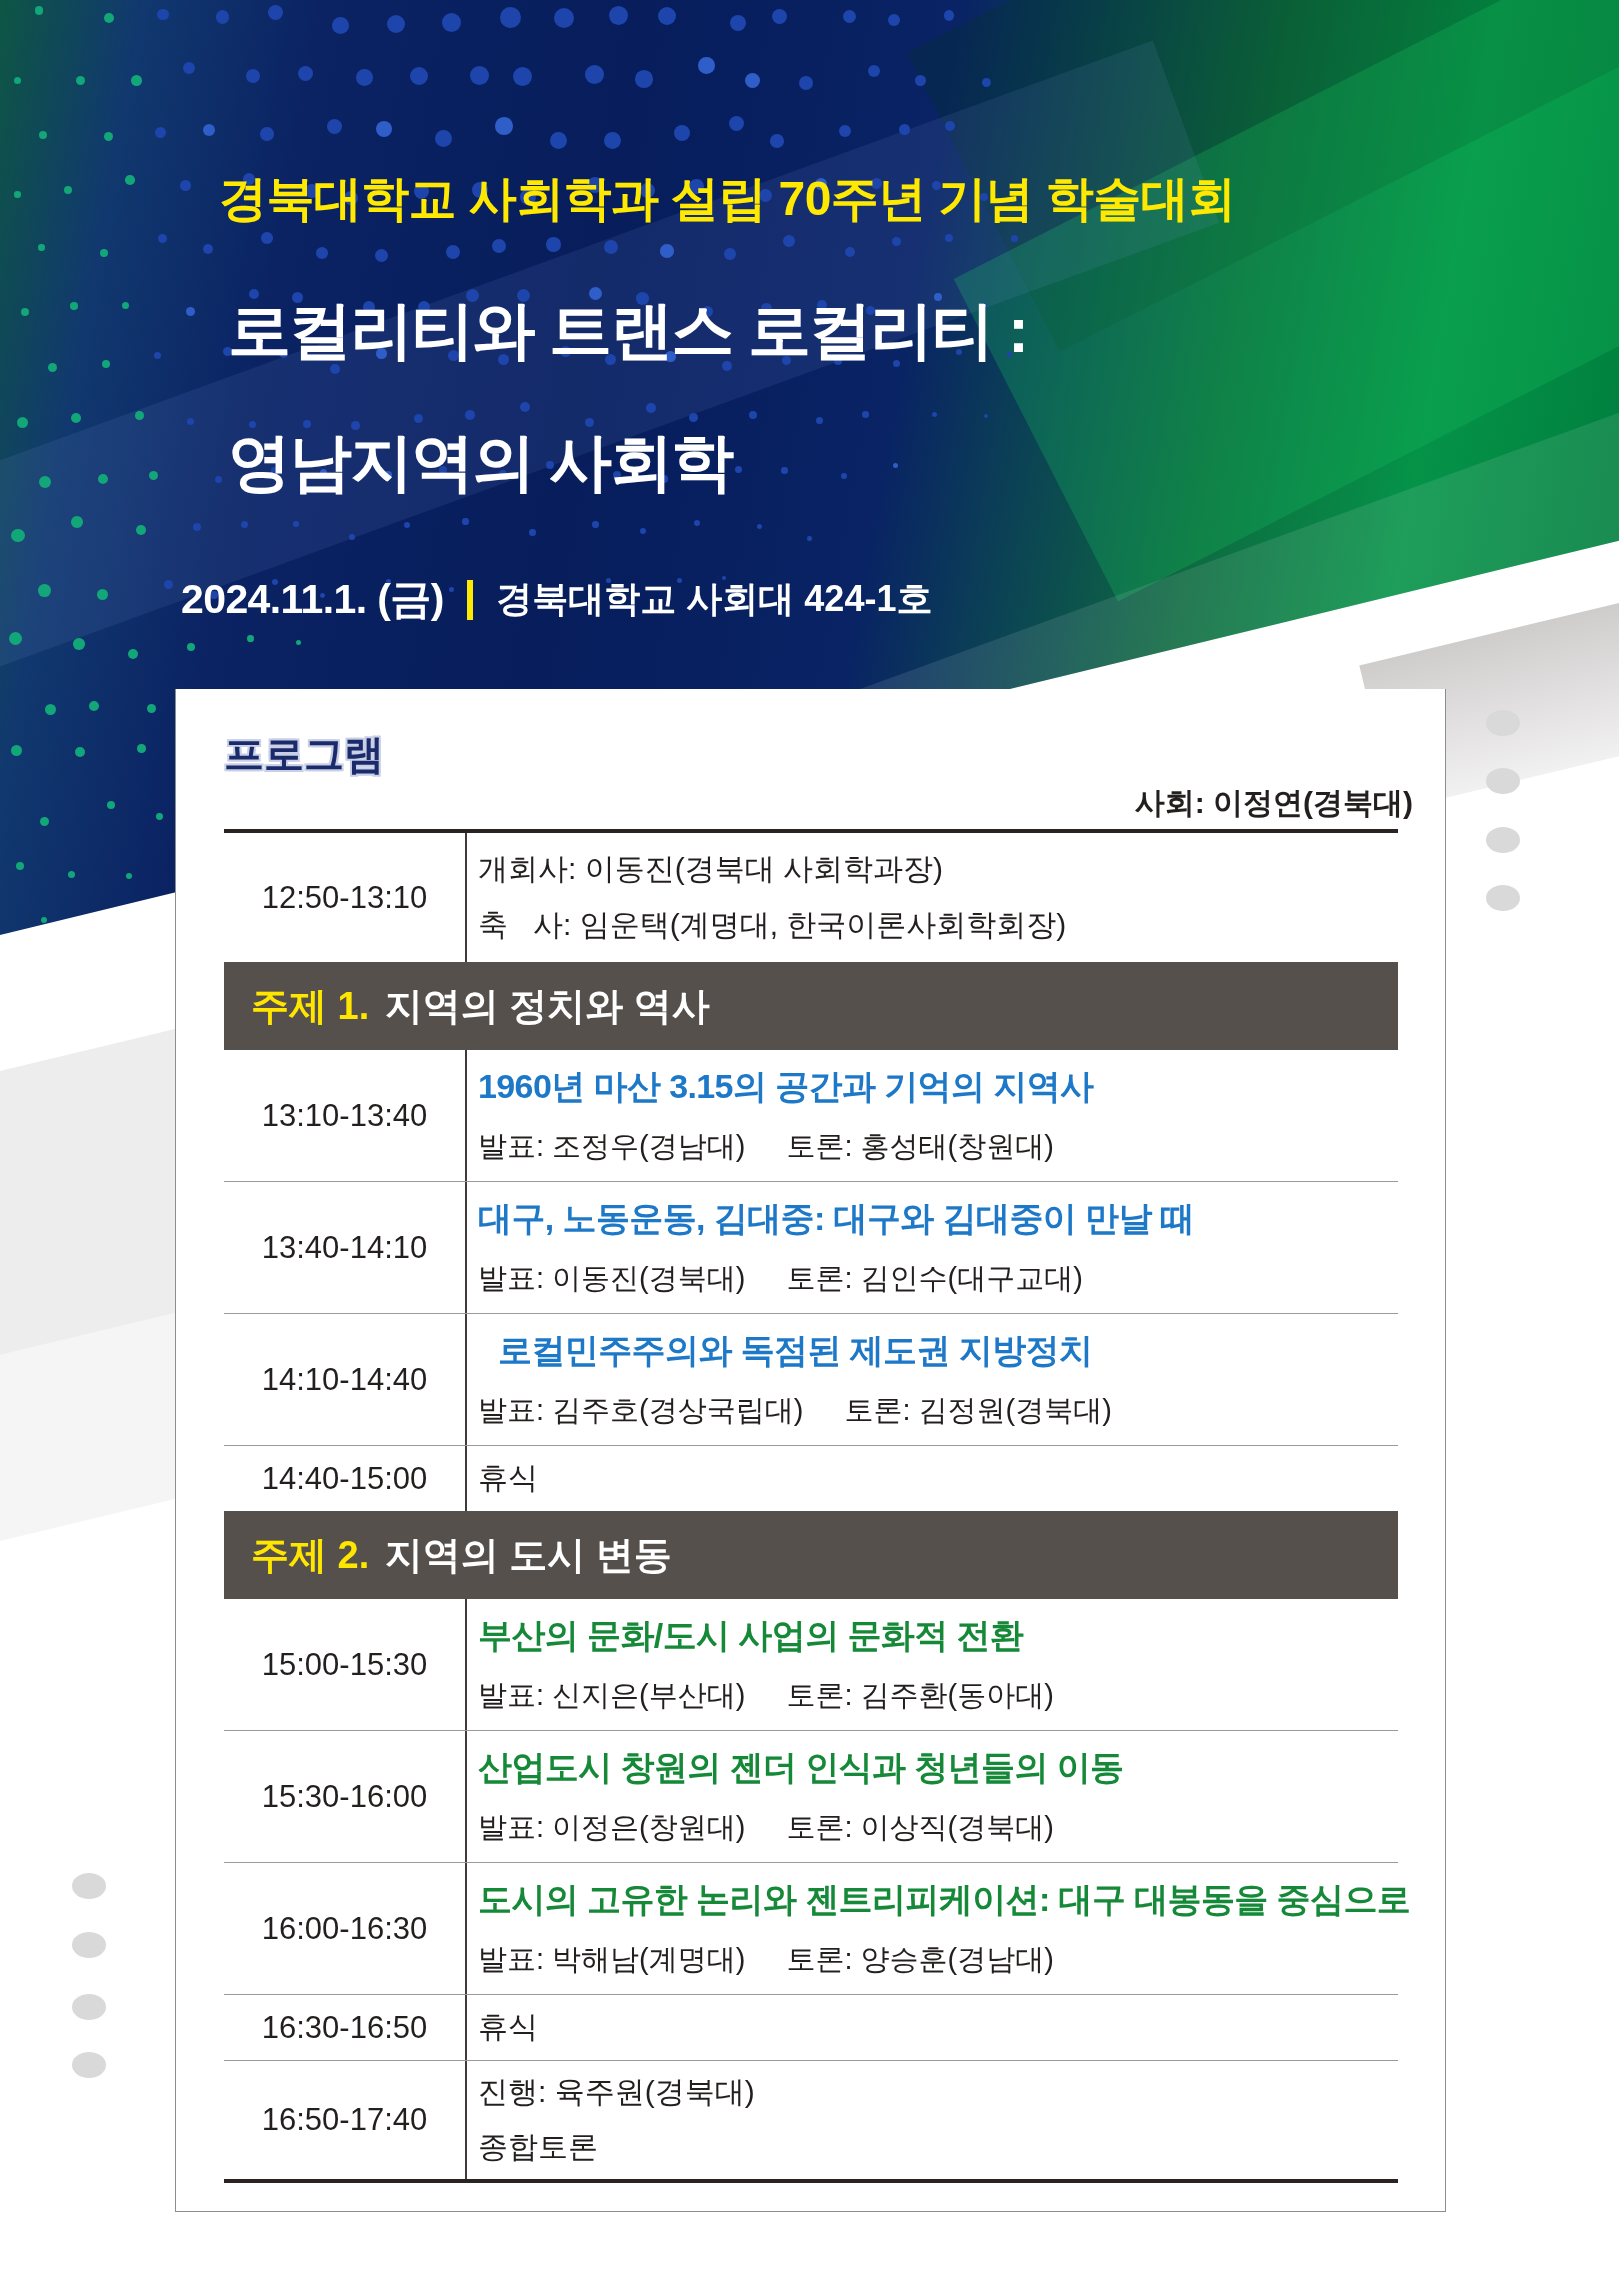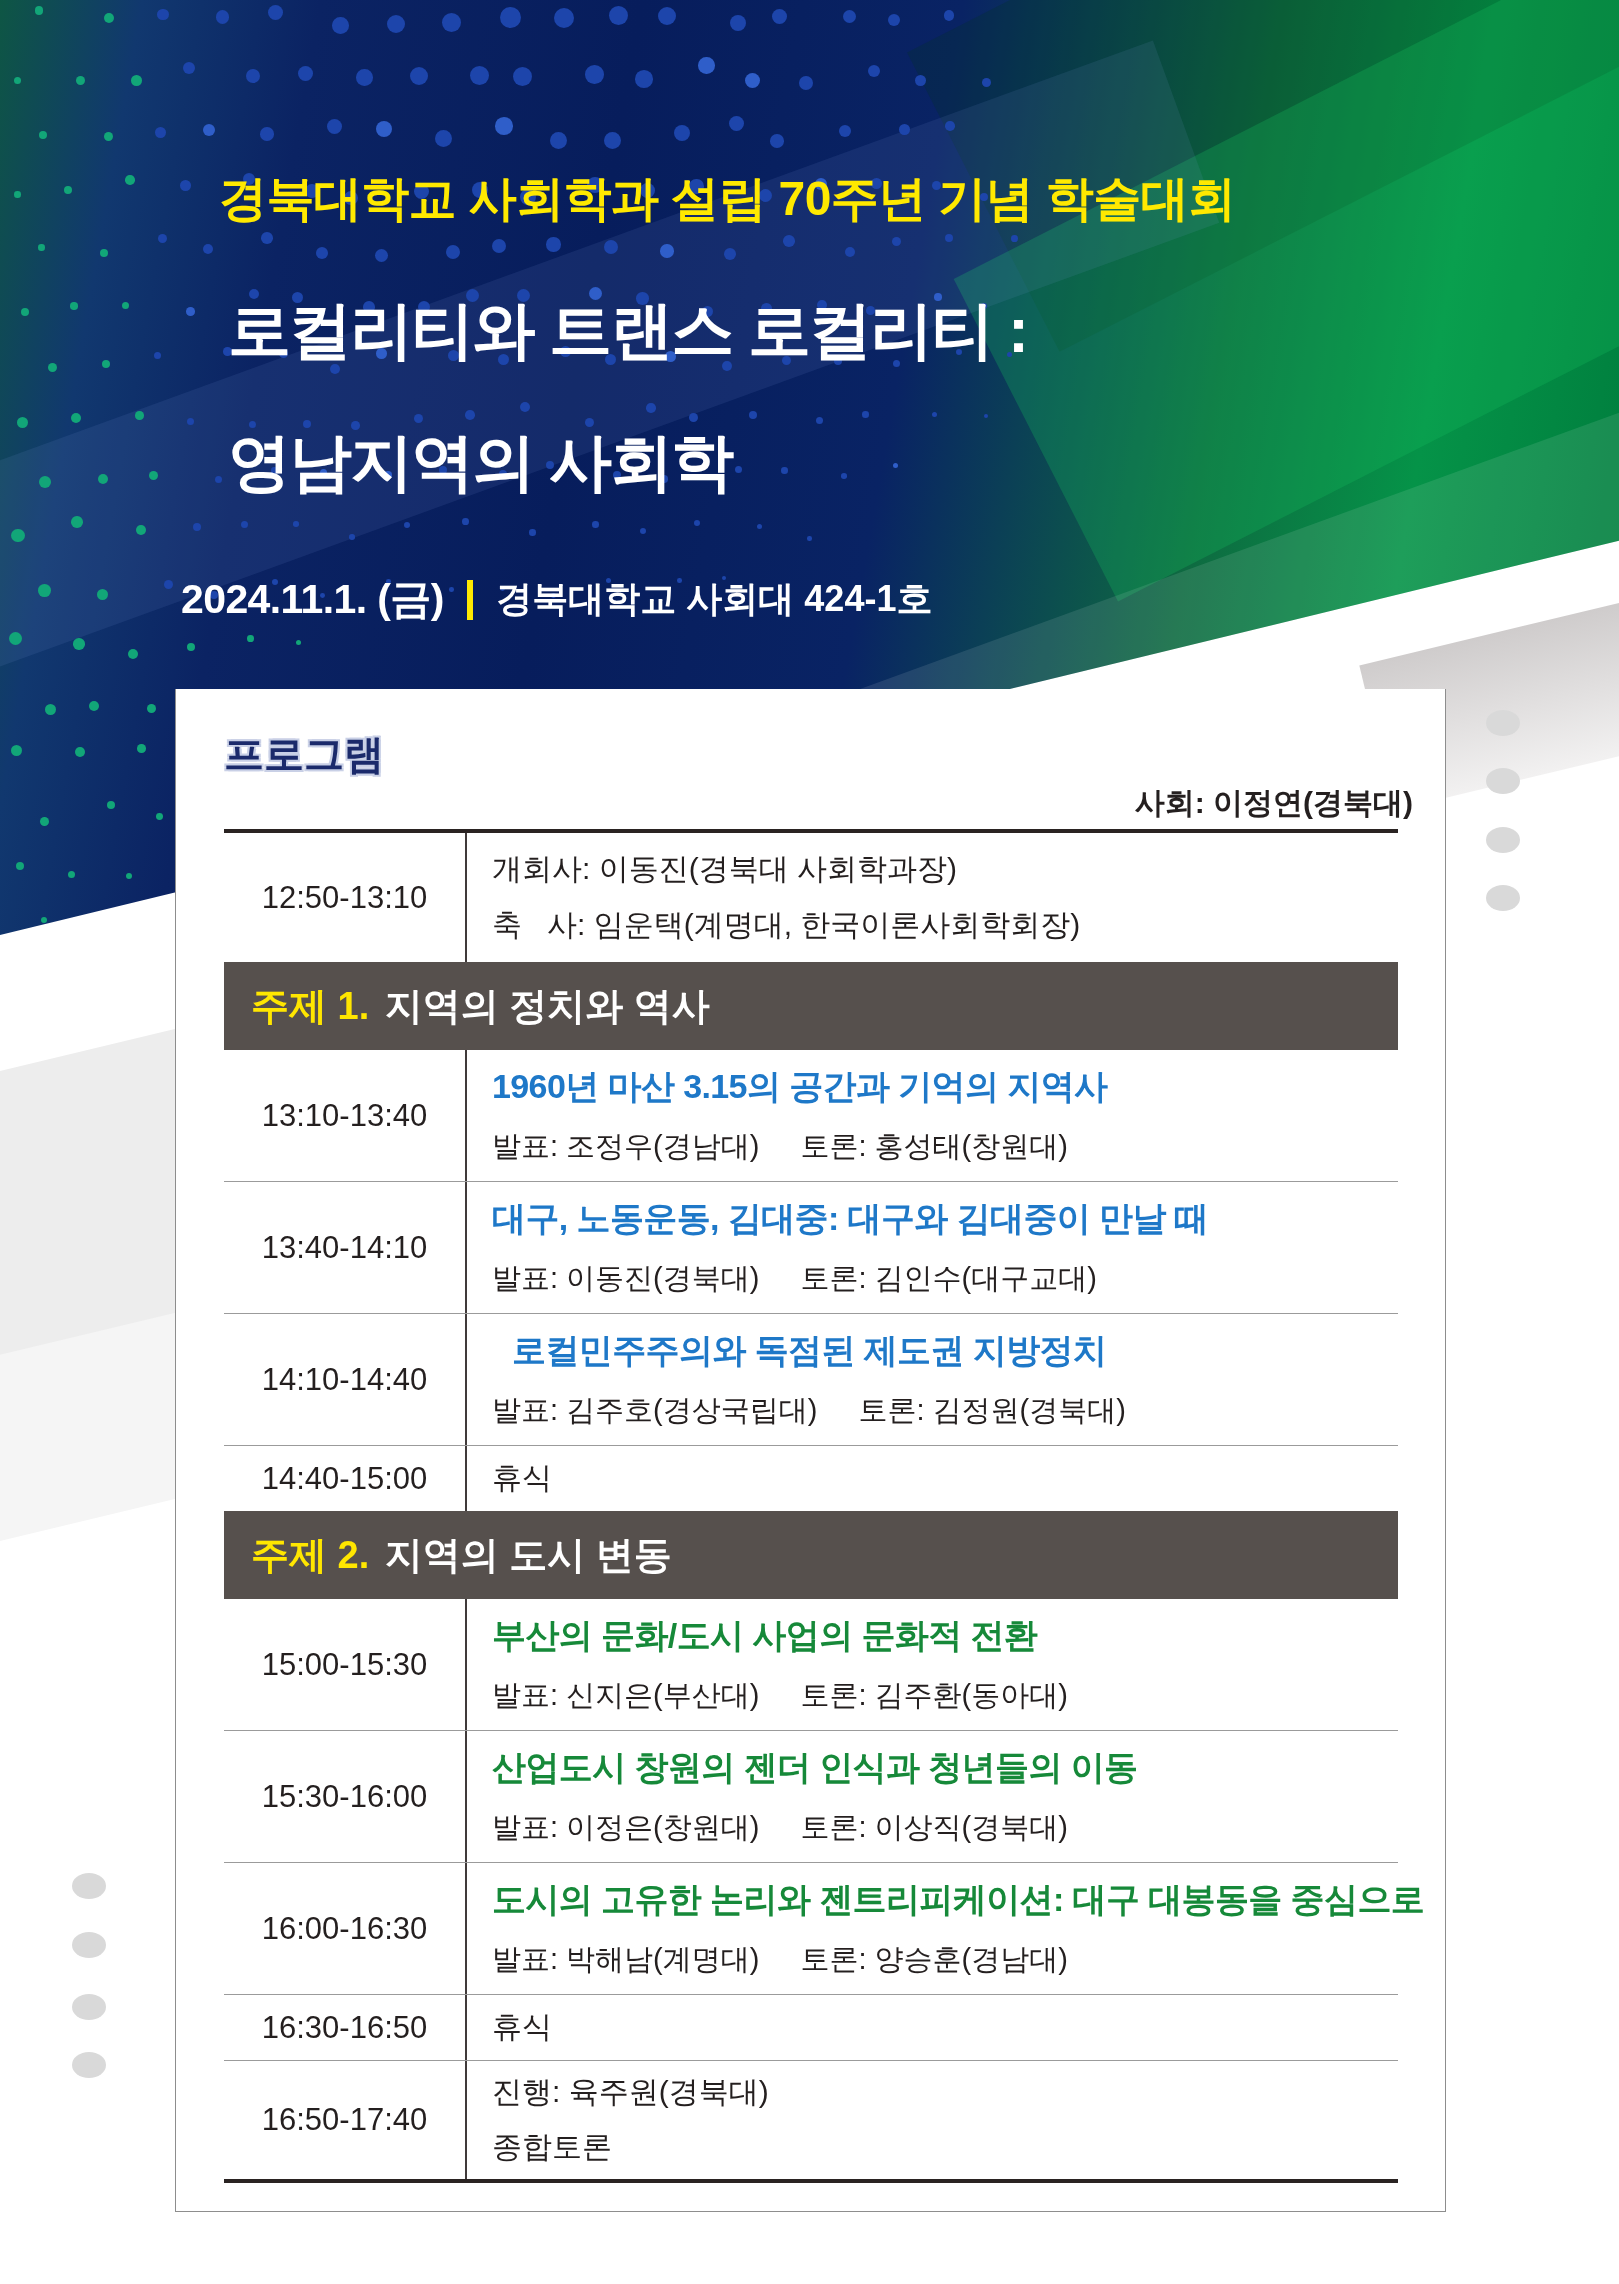--- a/index.html
+++ b/index.html
@@ -53,21 +53,21 @@
   .col-divider{position:absolute;left:241px;top:0;bottom:0;width:1.9px;background:#403a3a;z-index:0;}
   .prow{position:relative;display:flex;z-index:1;}
   .prow.hr{border-bottom:1.3px solid #9b9b9b;}
   .prow.opening{height:129px;}
   .prow.session{height:131px;}
   .prow.break{height:65px;}
   .prow.closing{height:118px;}
   .tcell{flex:0 0 241px;display:flex;align-items:center;justify-content:center;
          font-size:31px;color:#241f1f;white-space:nowrap;}
   .ccell{flex:1;display:flex;flex-direction:column;justify-content:center;
-         padding-left:27px;gap:17px;}
+         padding-left:13px;gap:17px;}
   .ccell.tight{gap:14.2px;}
   .s-title{font-size:34px;font-weight:800;letter-spacing:-0.6px;white-space:nowrap;}
   .s-people{display:flex;gap:41px;font-size:29px;color:#241f1f;white-space:nowrap;}
   .o-line{font-size:30px;color:#241f1f;white-space:nowrap;}
   .brk{font-size:30px;color:#241f1f;}
   .sec-bar{position:relative;display:flex;align-items:center;z-index:2;height:88px;
            background:#56504d;padding-left:27px;gap:15.5px;font-size:38px;font-weight:800;
            white-space:nowrap;}
   .sec-title{color:#ffffff;}
 </style>

